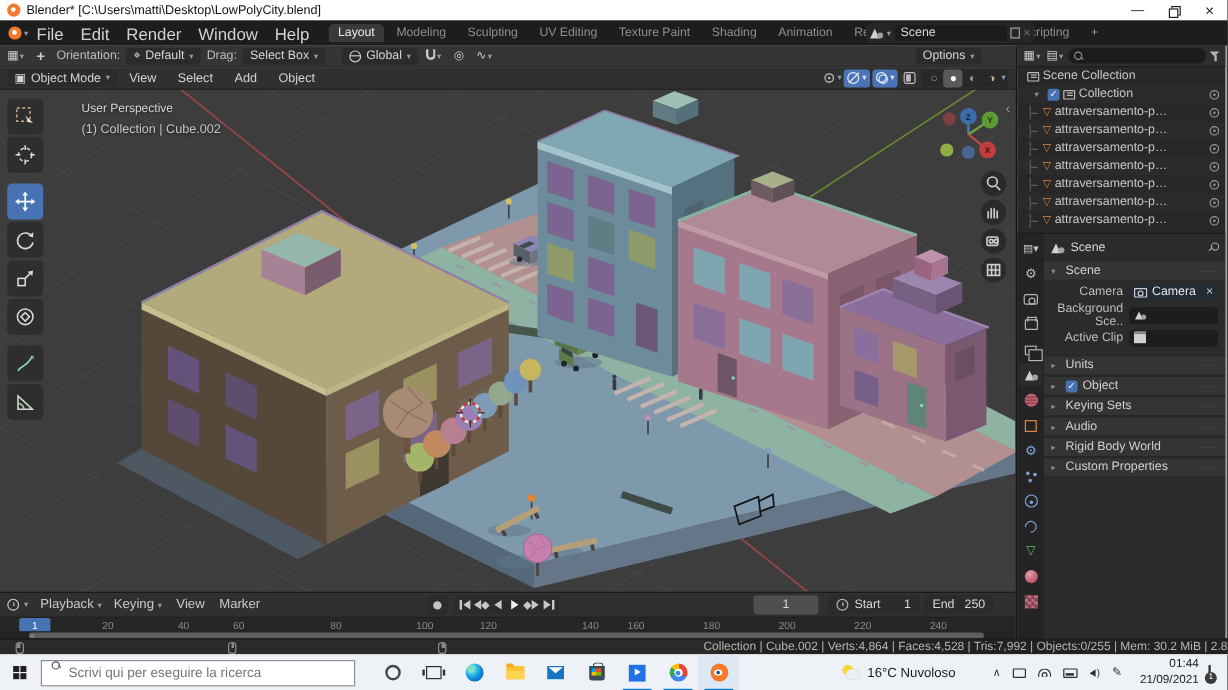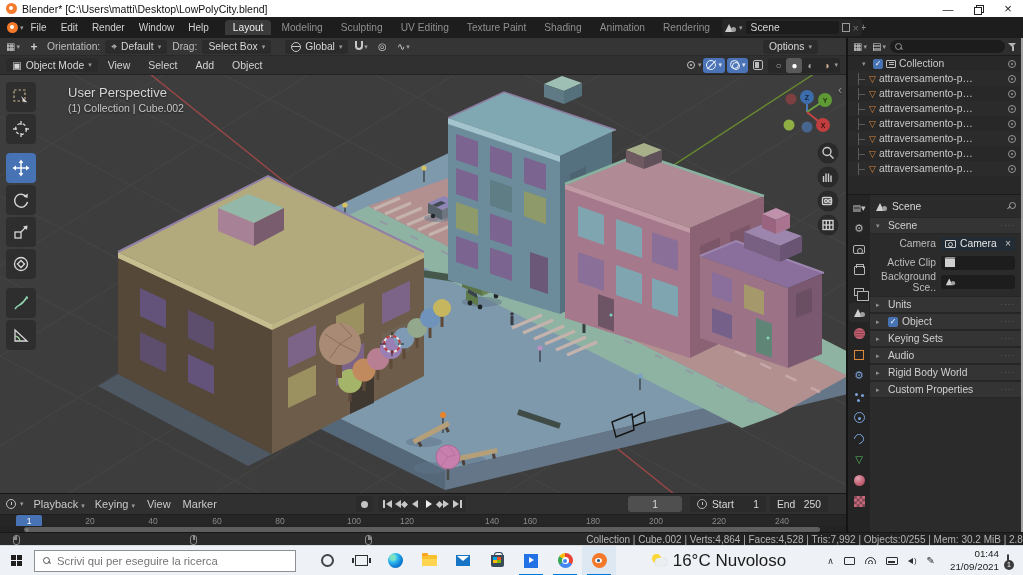--- a/index.html
+++ b/index.html
@@ -9,21 +9,21 @@
 
 .titlebar{height:17px;background:#fff;color:#111;display:flex;align-items:center;font-size:10.5px}
 .blogo{width:11px;height:11px;border-radius:50%;background:#f5792a;position:relative;display:inline-block}
 .blogo::after{content:'';position:absolute;left:2.5px;top:3px;width:4px;height:4px;border-radius:50%;background:#fff}
 .winbtn{width:30px;height:17px;display:flex;align-items:center;justify-content:center;color:#222;font-size:11px}
 .restore{width:8px;height:8px;position:relative}
 .restore::before{content:'';position:absolute;left:2px;top:0;width:6px;height:6px;border:1px solid #222}
 .restore::after{content:'';position:absolute;left:0;top:2px;width:6px;height:6px;border:1px solid #222;background:#fff}
 
 .topbar{height:21px;background:#1d1d1d;display:flex;align-items:center;position:relative}
-.tmenu{padding:0 7px;color:#d2d2d2;font-size:10px}
+.tmenu{padding:0 7px;color:#d2d2d2;font-size:14px}
 .tab{padding:2px 8px;margin:0 1px;border-radius:4px 4px 0 0;color:#8f8f8f;font-size:10.2px;white-space:nowrap}
 .tab.active{background:#3a3a3a;color:#ececec}
 .selwrap{position:absolute;top:2px;height:17px;display:flex;align-items:center;background:#262626;border-radius:3px;padding:0 3px;gap:3px}
 .dfield{background:#1c1c1c;border-radius:2px;height:13px;display:flex;align-items:center;padding:0 5px;color:#d8d8d8;font-size:10.3px}
 .cpyic{width:8px;height:9px;position:relative;display:inline-block}
 .cpyic::before{content:'';position:absolute;right:0;top:0;width:6px;height:7px;border:1px solid #9a9a9a}
 .cpyic::after{content:'';position:absolute;left:0;bottom:0;width:6px;height:7px;border:1px solid #9a9a9a;background:#262626}
 .dim{color:#6f6f6f}
 .chev{font-size:7px;color:#9a9a9a}
 
@@ -114,21 +114,21 @@
 .statusbar{height:13px;background:#2a2a2a;border-top:1px solid #171717;position:relative}
 .mouseic{position:absolute;top:1.5px;width:7px;height:10px;border:1px solid #8c8c8c;border-radius:3px}
 .mouseic.l::before{content:'';position:absolute;left:0;top:0;width:3px;height:4px;background:#8c8c8c;border-radius:2px 0 0 0}
 .mouseic.m::before{content:'';position:absolute;left:2.2px;top:0;width:1.6px;height:4px;background:#8c8c8c}
 .mouseic.r::before{content:'';position:absolute;right:0;top:0;width:3px;height:4px;background:#8c8c8c;border-radius:0 2px 0 0}
 .stats{position:absolute;right:0;top:0;bottom:0;width:423px;background:#222;color:#b5b5b5;font-size:10px;display:flex;align-items:center;justify-content:center;white-space:nowrap}
 
 .taskbar{height:30px;background:#eef1f6;border-top:1px solid #d8dce1;display:flex;align-items:center;position:relative;color:#1b1b1b}
 .startic{width:12px;height:12px;display:grid;grid-template-columns:5px 5px;grid-template-rows:5px 5px;gap:1.4px;margin:0 11px}
 .startic span{background:#1f1f1f}
-.tsearch{width:262px;height:22px;background:#fff;border:1px solid #8d9197;display:flex;align-items:center;gap:7px;padding:0 8px}
+.tsearch{width:262px;height:22px;background:#fff;border:1px solid #8d9197;display:flex;gap:7px;padding:0 8px}
 .tsearch .mag::before{border-color:#555}
 .tsearch .mag::after{background:#555}
 .tsearch input{border:0;outline:0;font-size:11.3px;color:#333;width:200px;font-family:inherit;background:transparent}
 .tkicon{width:34px;height:30px;display:flex;align-items:center;justify-content:center;position:relative}
 .runline{position:absolute;bottom:0;left:5px;right:5px;height:2px;background:#0078d7}
 .cortana{width:13px;height:13px;border:2px solid #41464d;border-radius:50%}
 .taskview{width:13px;height:11px;border:1.4px solid #2f2f2f;position:relative}
 .taskview::before{content:'';position:absolute;left:-4px;top:1.5px;width:2px;height:5px;background:#2f2f2f}
 .taskview::after{content:'';position:absolute;right:-4px;top:1.5px;width:2px;height:5px;background:#2f2f2f}
 .edgeic{width:15px;height:15px;border-radius:50%;background:radial-gradient(circle at 32% 30%,#7ce0c4 0 18%,#35c1f1 30%,#0d7fd4 62%,#0a5ca8 100%)}
@@ -609,21 +609,21 @@
               <circle cx="830" cy="145" r="1.5"></circle>
             <circle cx="828" cy="169" r="10.5" fill="rgba(28,28,28,0.55)" stroke="none"></circle>
             <rect x="823" y="164.5" width="10" height="9"></rect>
               <line x1="826.3" y1="164.5" x2="826.3" y2="173.5"></line>
               <line x1="829.6" y1="164.5" x2="829.6" y2="173.5"></line>
               <line x1="823" y1="169" x2="833" y2="169"></line>
           </g>
         </svg>
 
         
-        <div class="vptext" style="left:68px;top:10px;font-size:13px">User Perspective</div>
+        <div class="vptext" style="left:68px;top:10px;font-size:10px">User Perspective</div>
         <div class="vptext" style="left:68px;top:27px;font-size:10.5px;color:#c7c7c7">(1) Collection | Cube.002</div>
         <div class="vptext" style="right:4px;top:8px;color:#9a9a9a;font-size:12px">‹</div>
 
         
         <div class="vtoolbar">
           <div class="vtool">
               <svg width="18" height="18">
                 <rect x="2" y="2" width="11" height="11" fill="none" stroke="#c8b089" stroke-width="1.2" stroke-dasharray="2.5 2"></rect>
                 <path d="M9,8 L15.5,14.5 L11.8,13.6 L13.2,17 Z" fill="#e8e8e8"></path>
               </svg>
@@ -727,21 +727,21 @@
               <span style="margin-left:auto">1</span>
             </span>
           <span class="tfield" style="left:770px;width:58px">
               <span>End</span>
               <span style="margin-left:auto">250</span>
             </span>
         </div>
         <div class="ruler">
           <span class="tick" style="left:90px">20</span>
           <span class="tick" style="left:153px">40</span>
-          <span class="tick" style="left:217px">60</span>
+          <span class="tick" style="left:199px">60</span>
           <span class="tick" style="left:280px">80</span>
           <span class="tick" style="left:354px">100</span>
           <span class="tick" style="left:407px">120</span>
           <span class="tick" style="left:492px">140</span>
           <span class="tick" style="left:530px">160</span>
           <span class="tick" style="left:593px">180</span>
           <span class="tick" style="left:656px">200</span>
           <span class="tick" style="left:719px">220</span>
           <span class="tick" style="left:782px">240</span>
           <span class="cfpill">1</span>
@@ -756,20 +756,24 @@
       <div class="outhead">
         <span class="iconbtn">▦<span class="chev">▾</span></span>
         <span class="iconbtn">▤<span class="chev">▾</span></span>
         <span class="osearch">
             <span class="mag"></span>
             <input style="">
           </span>
         <span class="funnel"></span>
       </div>
       <div class="outliner">
+        <div class="orow" style="padding-left:8px">
+            <span class="coll"></span>
+            <span>Scene Collection</span>
+          </div>
         <div class="orow" style="padding-left:14px">
             <span class="tri">▾</span>
             <span class="cb">✓</span>
             <span class="coll"></span>
             <span>Collection</span>
             <span class="eye"></span>
           </div>
         <div class="orow">
             <span class="branch"></span>
             <span class="meshic">▽</span>
@@ -873,29 +877,29 @@
             </div>
           <div class="prow">
             <span class="plabel">Camera</span>
             <span class="pfield" style="background:#232b34">
                 <span class="camic"></span>
                 <span>Camera</span>
                 <span style="margin-left:auto;color:#c8c8c8">×</span>
               </span>
           </div>
           <div class="prow">
+            <span class="plabel">Background Sce..</span>
+            <span class="pfield">
+                <span class="scone" style="transform:scale(.85)"></span>
+              </span>
+          </div>
+          <div class="prow">
             <span class="plabel">Active Clip</span>
             <span class="pfield">
                 <span class="clapic"></span>
-              </span>
-          </div>
-          <div class="prow">
-            <span class="plabel">Background Sce..</span>
-            <span class="pfield">
-                <span class="scone" style="transform:scale(.85)"></span>
               </span>
           </div>
           <div style="height:5px"></div>
           <div class="psechead">
               <span class="tri">▸</span>
               <span>Units</span>
               <span class="grip">····</span>
             </div>
           <div class="psechead">
               <span class="tri">▸</span>
@@ -971,21 +975,21 @@
     <span class="tkicon">
         <span class="chromeic"></span>
         <span class="runline"></span>
       </span>
     <span class="tkicon tkactive">
         <span class="blendic"></span>
         <span class="runline"></span>
       </span>
     <span style="flex:1"></span>
     <span class="weatheric"></span>
-    <span style="font-size:17px;margin-right:36px">16°C Nuvoloso</span>
+    <span style="font-size:11px;margin-right:26px">16°C Nuvoloso</span>
     <span class="trayic" style="font-size:9px">∧</span>
     <span class="trayic">
         <span class="monic"></span>
       </span>
     <span class="trayic">
         <span class="wifiic"></span>
       </span>
     <span class="trayic">
         <span class="kbdic"></span>
       </span>

